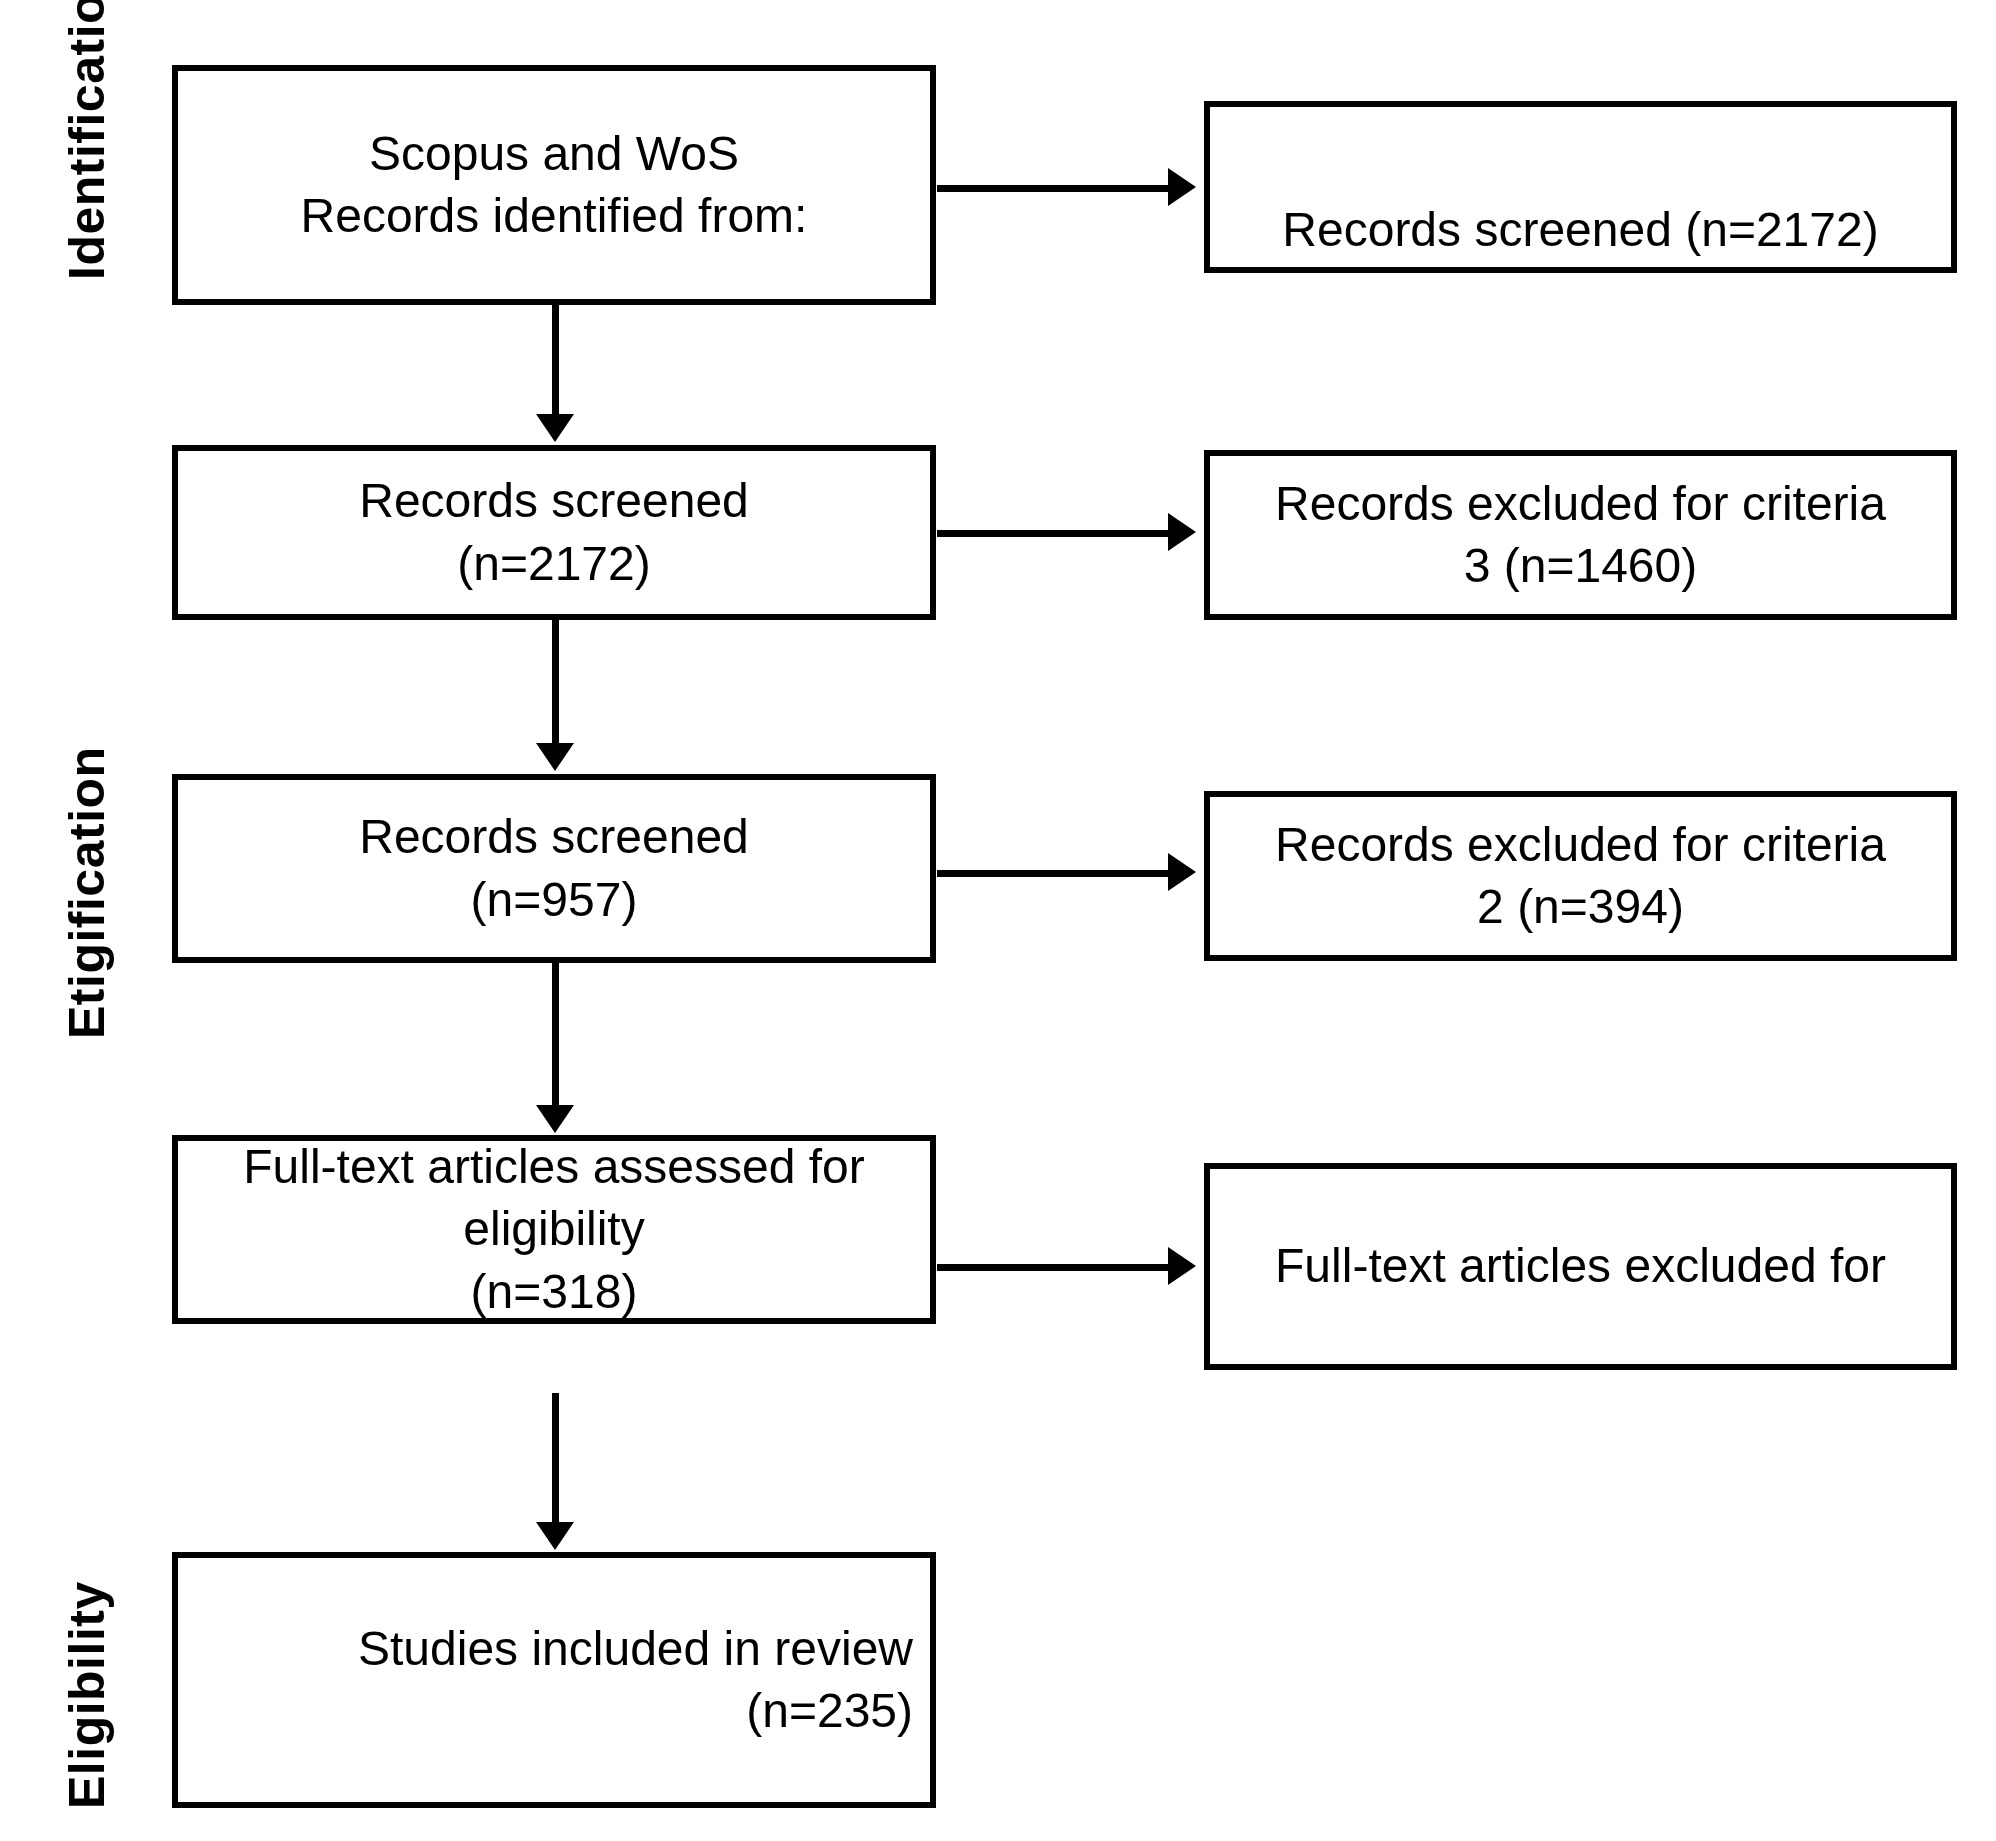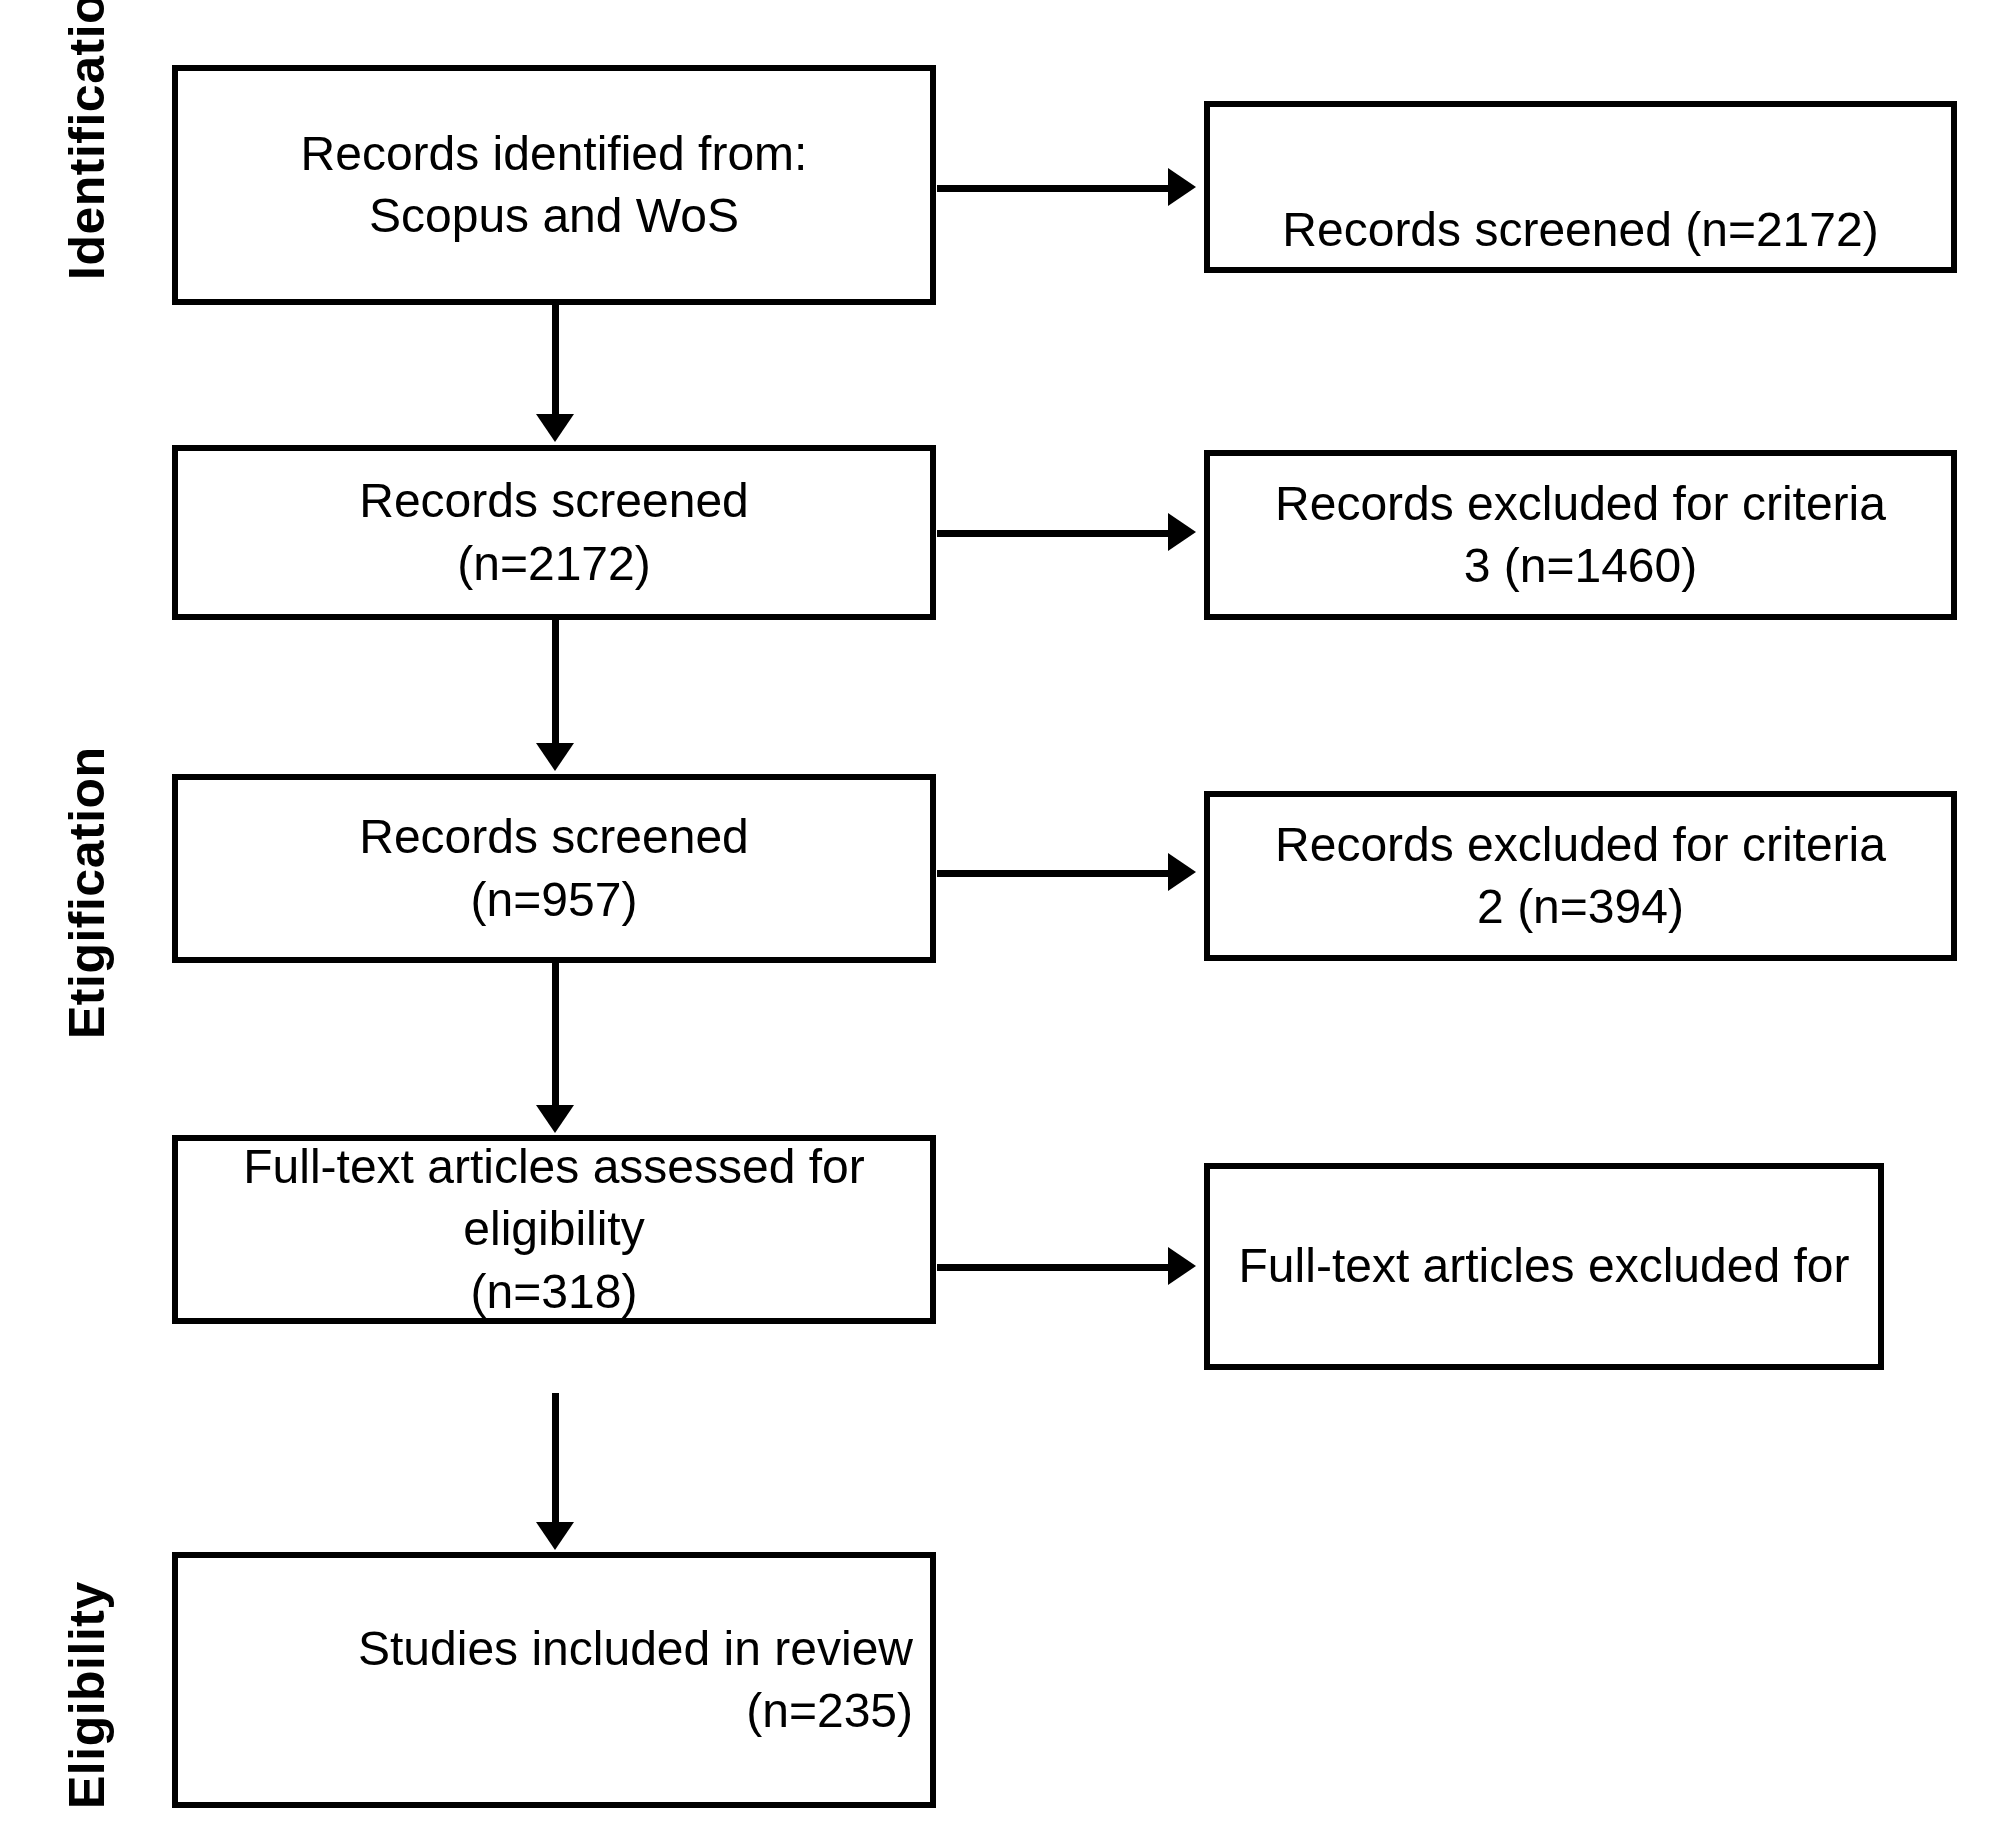--- a/index.html
+++ b/index.html
@@ -102,22 +102,22 @@
   <div class="conn h-line" style="left: 937px; top: 530px; width: 233px;"></div>
   <div class="arrow-right" style="left: 1168px; top: 513px;"></div>
 
   <div class="conn h-line" style="left: 937px; top: 870px; width: 233px;"></div>
   <div class="arrow-right" style="left: 1168px; top: 853px;"></div>
 
   <div class="conn h-line" style="left: 937px; top: 1264px; width: 233px;"></div>
   <div class="arrow-right" style="left: 1168px; top: 1247px;"></div>
 
   <div class="node" style="left: 172px; top: 65px; width: 764px; height: 240px;">
+    <span class="line">Scopus and WoS</span>
     <span class="line">Records identified from:</span>
-    <span class="line">Scopus and WoS</span>
   </div>
 
   <div class="node" style="left: 172px; top: 445px; width: 764px; height: 175px;">
     <span class="line">Records screened</span>
     <span class="line">(n=2172)</span>
   </div>
 
   <div class="node" style="left: 172px; top: 774px; width: 764px; height: 189px;">
     <span class="line">Records screened</span>
     <span class="line">(n=957)</span>
@@ -141,18 +141,18 @@
   <div class="node" style="left: 1204px; top: 450px; width: 753px; height: 170px;">
     <span class="line">Records excluded for criteria</span>
     <span class="line">3 (n=1460)</span>
   </div>
 
   <div class="node" style="left: 1204px; top: 791px; width: 753px; height: 170px;">
     <span class="line">Records excluded for criteria</span>
     <span class="line">2 (n=394)</span>
   </div>
 
-  <div class="node" style="left: 1204px; top: 1163px; width: 680px; height: 207px;">
+  <div class="node" style="left: 1204px; top: 1163px; width: 753px; height: 207px;">
     <span class="line">Full-text articles excluded for</span>
   </div>
 
 </div>
 
 
 </body></html>

